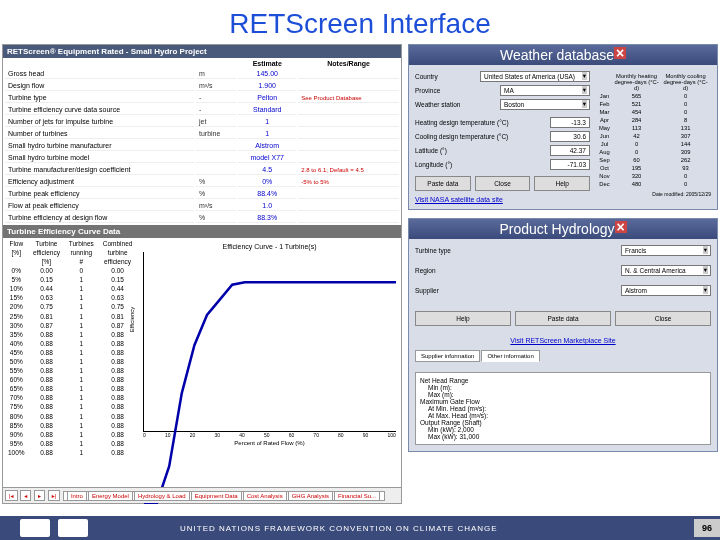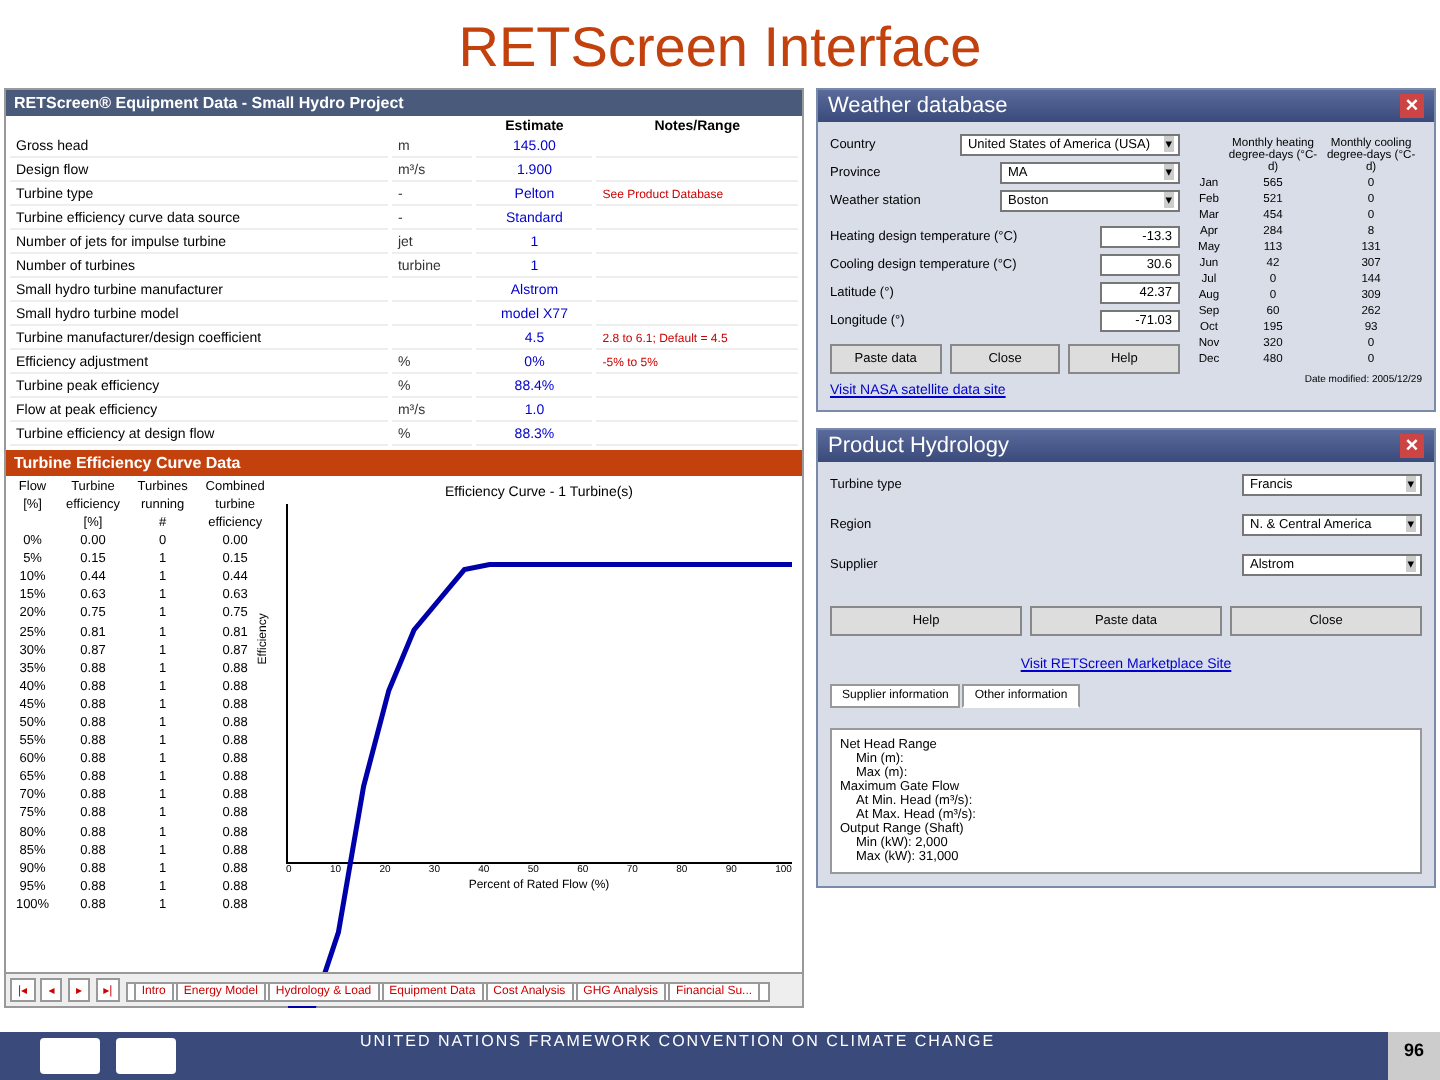--- a/index.html
+++ b/index.html
@@ -1,17 +1,17 @@
 <!DOCTYPE html>
 <html><head>
 <meta charset="utf-8">
 <style>
 *{margin:0;padding:0;box-sizing:border-box;font-family:Arial,sans-serif}
 body{width:720px;height:540px;background:#fff;position:relative;overflow:hidden}
-.title{text-align:center;font-size:28px;padding:8px 0 4px;color:#c2410c}
+.title{text-align:center;font-size:28px;padding:8px 0 4px;color:#1d4ed8}
 .main{position:relative;width:100%;height:465px}
 .left-panel{position:absolute;left:2px;top:0;width:400px;height:460px;background:#fff;border:1px solid #999;font-size:7px}
 .section-hdr{background:#4a5a7a;color:#fff;padding:2px 4px;font-weight:bold;font-size:8px}
 .char-table{width:100%;font-size:7px}
 .char-table td{padding:1px 3px;border-bottom:1px solid #eee}
 .char-table .val{color:#00c;text-align:center}
 .char-table .note{color:#c00;font-size:6px}
 .char-table .unit{color:#333}
 .eff-data{display:flex;height:220px}
 .eff-table{font-size:6.5px;width:135px}
@@ -21,55 +21,55 @@
 .chart-title{text-align:center;font-size:7px;margin-bottom:2px}
 .chart{width:100%;height:180px;position:relative;border-left:1px solid #000;border-bottom:1px solid #000}
 .ylabel{position:absolute;left:-12px;top:50%;transform:rotate(-90deg) translateX(50%);font-size:6px;transform-origin:left}
 .xlabel{text-align:center;font-size:6px;margin-top:2px}
 .curve{position:absolute;inset:0}
 .tabs{position:absolute;bottom:0;left:0;right:0;background:#eee;font-size:6px;padding:2px;border-top:1px solid #999}
 .tabs span{padding:1px 3px;border:1px solid #999;background:#fff;margin-right:1px;color:#c00}
 .nav-btn{display:inline-block;padding:0 3px;color:#000}
 .right-col{position:absolute;right:2px;top:0;width:310px}
 .win{border:1px solid #7a8aaa;background:#d8dde8;margin-bottom:8px;font-size:7px}
-.win-title{background:linear-gradient(#5a6a9a,#3a4a7a);color:#fff;padding:2px 5px;font-size:11px;display:flex;justify-content:space-between}
+.win-title{background:linear-gradient(#5a6a9a,#3a4a7a);color:#fff;padding:2px 5px;font-size:14px;display:flex;justify-content:center}
 .close-x{background:#c44;color:#fff;width:12px;height:12px;text-align:center;line-height:12px;font-weight:bold}
 .win-body{padding:6px;display:flex;gap:6px}
 .wcol{flex:1}
 .frow{display:flex;align-items:center;margin-bottom:3px}
 .frow label{flex:1;font-size:6.5px}
 .frow .sel{background:#fff;border:1px solid #777;padding:1px 14px 1px 3px;font-size:6.5px;position:relative;min-width:90px}
 .frow .sel::after{content:"▾";position:absolute;right:2px;top:0;background:#ccc;padding:0 1px}
 .frow .inp{background:#fff;border:1px solid #777;padding:1px 3px;font-size:6.5px;width:40px;text-align:right}
 .btn-row{display:flex;gap:4px;margin-top:6px}
 .btn{background:#ddd;border:1px solid #888;padding:3px 6px;font-size:6.5px;flex:1;text-align:center;cursor:pointer}
 .link{color:#00c;text-decoration:underline;font-size:7px;margin-top:5px;display:block}
 .data-tbl{font-size:5.8px;width:115px}
 .data-tbl th{font-weight:normal;text-align:center;padding:0 1px}
 .data-tbl td{text-align:center;padding:0 1px}
 .info-box{background:#fff;border:1px solid #999;padding:4px;font-size:6.5px;margin-top:4px}
 .info-box .lbl{padding-left:8px}
 .tabs2{display:flex;font-size:6px}
 .tabs2 span{background:#fff;border:1px solid #999;padding:2px 5px;margin-right:1px}
 .tabs2 span.active{border-bottom:1px solid #fff}
-.footer{position:absolute;bottom:0;width:100%;height:24px;background:#3a4a7a;color:#fff;display:flex;font-size:9px}
+.footer{position:absolute;bottom:0;width:100%;height:24px;background:#3a4a7a;color:#fff;display:flex;align-items:center;font-size:9px}
 .footer .logos{width:180px;display:flex;gap:8px;padding-left:20px;align-items:center}
 .logo{width:30px;height:18px;background:#fff;border-radius:2px}
 .footer-text{flex:1;letter-spacing:1px;font-size:8px}
 .page-num{background:#ccc;color:#000;padding:4px 8px;font-weight:bold}
 </style>
 </head>
 <body>
 
 <div class="title">RETScreen Interface</div>
 
 <div class="main">
 
   <div class="left-panel">
-    <div class="section-hdr">RETScreen® Equipment Data - Small Hydro Project</div>
+    <div class="section-hdr">RETScreen® Equipment Rated - Small Hydro Project</div>
     <table class="char-table">
       <tbody>
           <tr>
             <th></th>
             <th></th>
             <th>Estimate</th>
             <th>Notes/Range</th>
           </tr>
       </tbody>
         <tbody id="char-rows">
@@ -146,21 +146,21 @@
             <td class="note"></td>
           </tr>
           <tr>
             <td>Turbine efficiency at design flow</td>
             <td class="unit">%</td>
             <td class="val">88.3%</td>
             <td class="note"></td>
           </tr>
         </tbody>
     </table>
-    <div class="section-hdr" style="background:#c2410c">Turbine Efficiency Curve Data</div>
+    <div class="section-hdr" style="background:#737373">Turbine Efficiency Curve Data</div>
     <div class="eff-data">
       <table class="eff-table">
         <thead>
           <tr>
               <th>Flow</th>
               <th>Turbine</th>
               <th>Turbines</th>
               <th>Combined</th>
             </tr>
           <tr>

